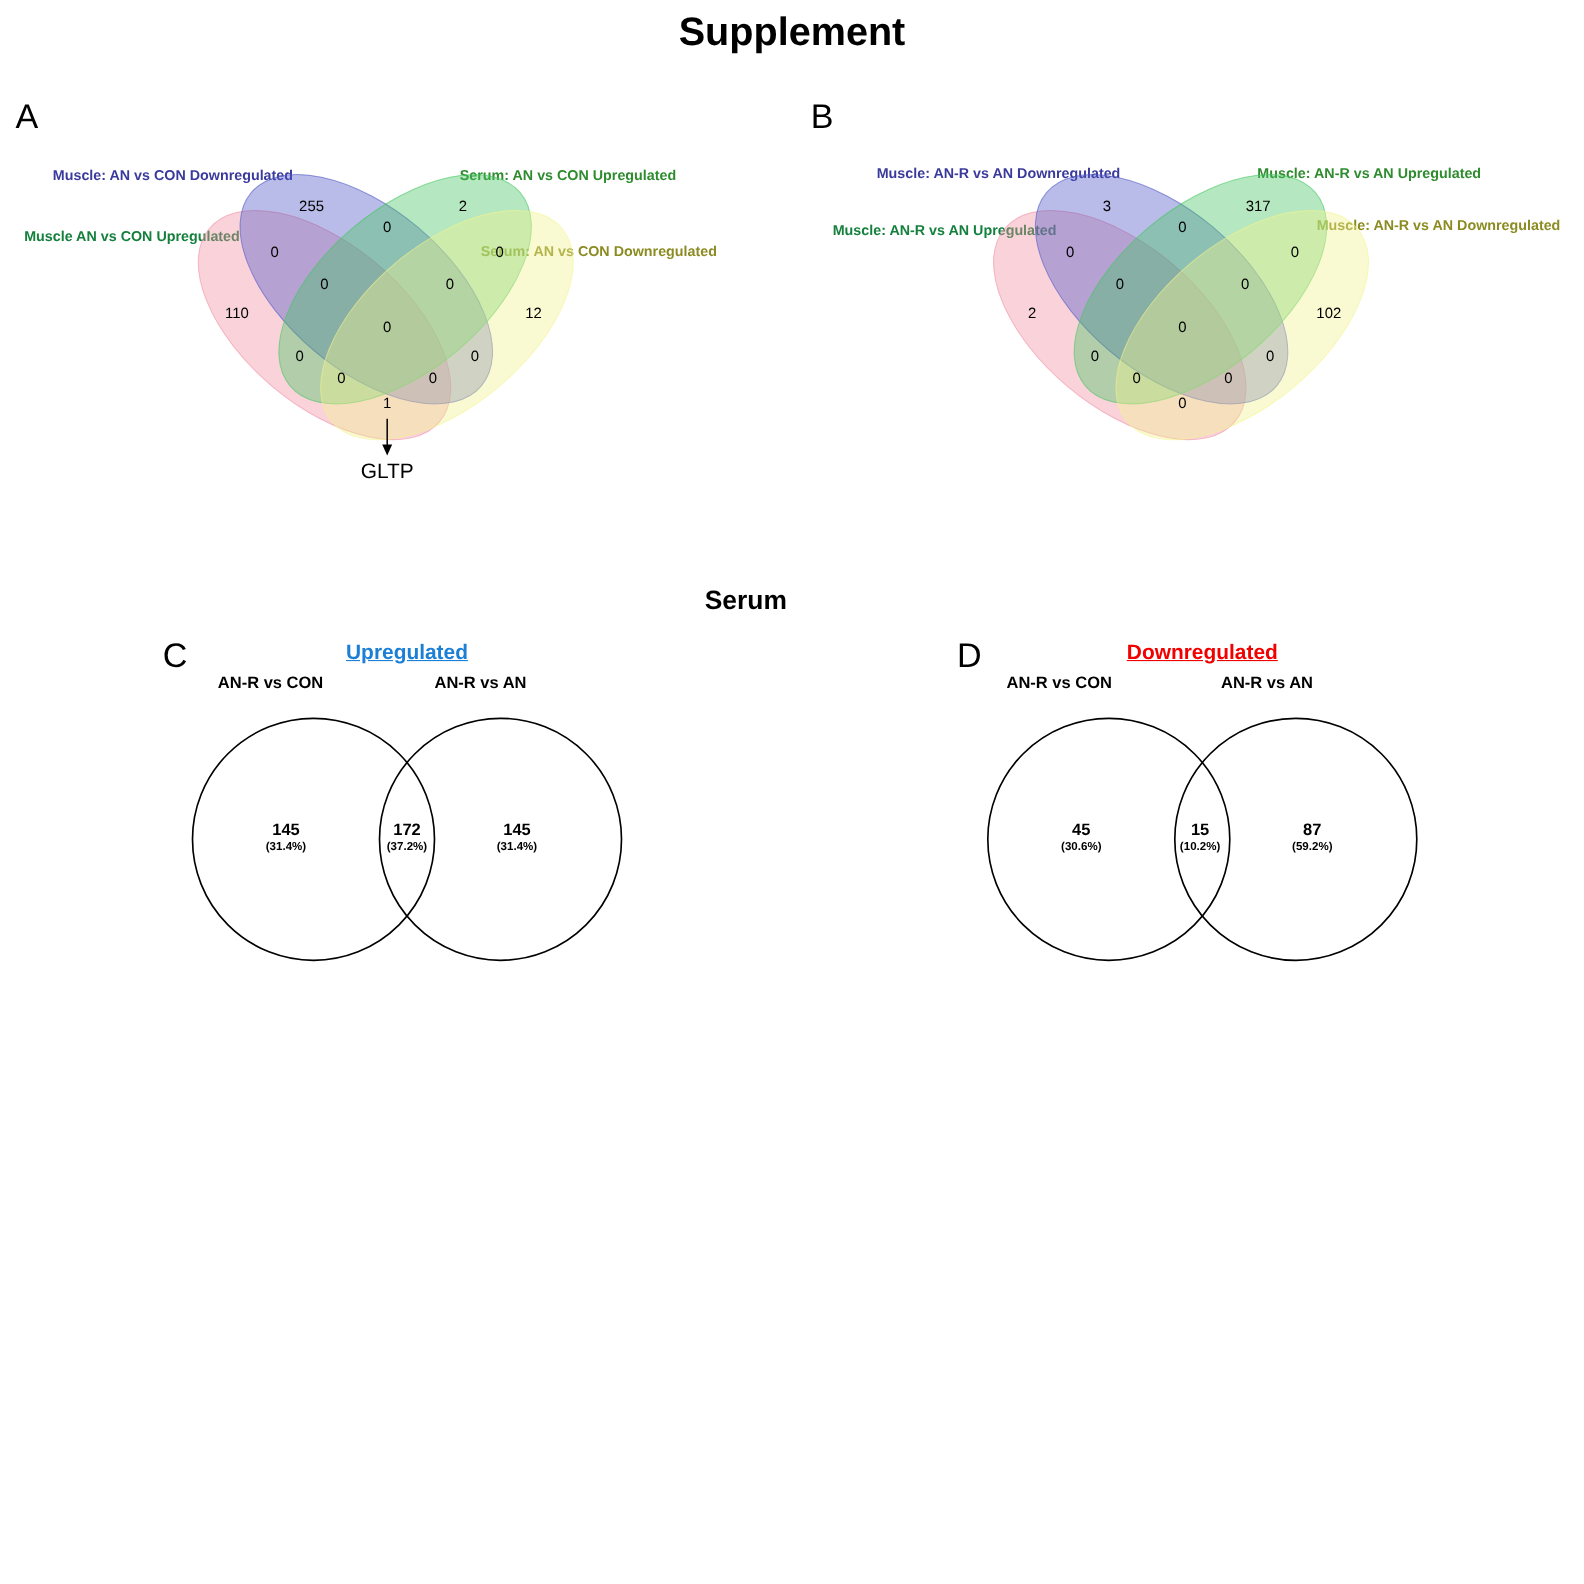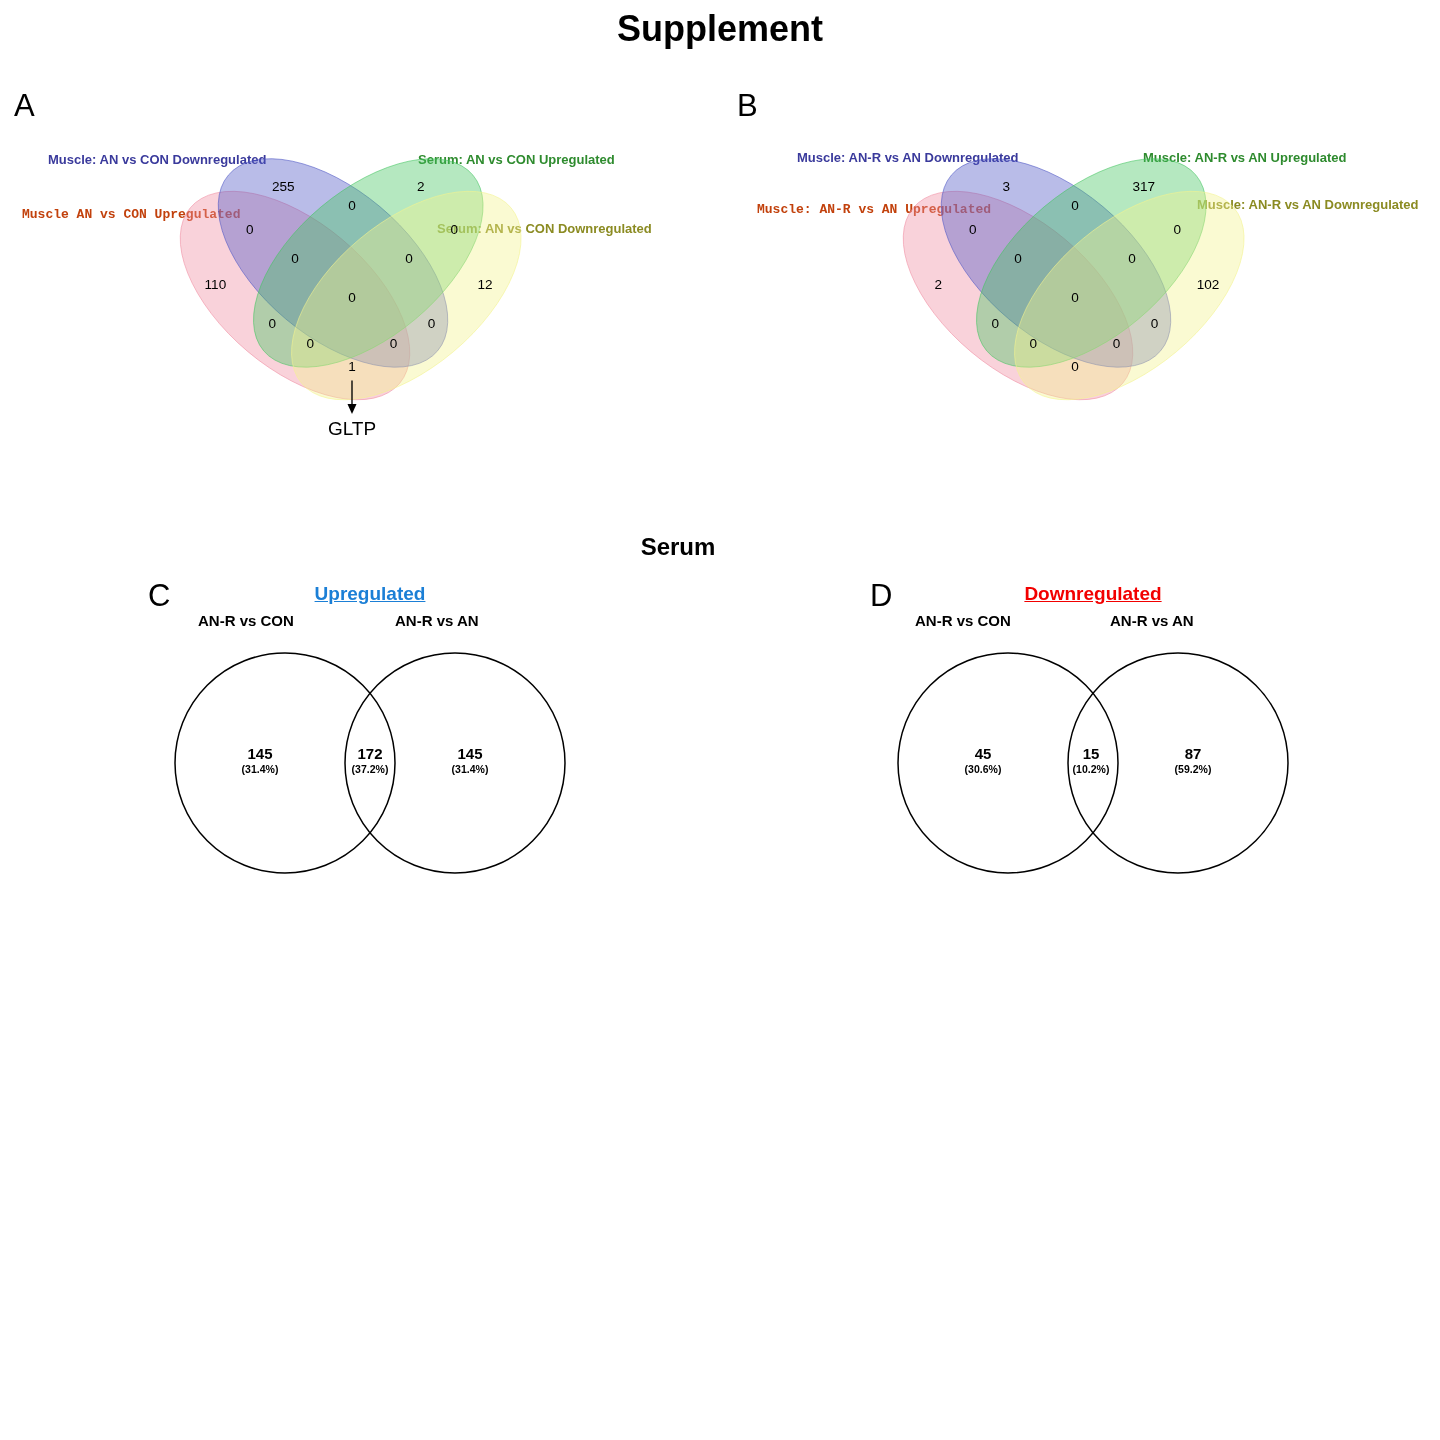--- a/index.html
+++ b/index.html
@@ -20,21 +20,21 @@
   }
   .section-title {
     top: 533px; left: 0; width: 1356px;
     text-align: center;
     font-size: 24px; font-weight: 700;
   }
   .panel-letter { font-size: 31px; font-weight: 400; }
   .set-label { font-size: 13px; font-weight: 700; white-space: nowrap; }
   .lbl-muscle-down { color: #3A3A9C; }
   .lbl-serum-up   { color: #2E8B2E; }
-  .lbl-muscle-up  { color: #c2410c; font-family: Liberation Mono, monospace; }
+  .lbl-muscle-up  { color: #15803d; }
   .lbl-serum-down { color: #8B8B22; }
   .venn-title { text-align: center; font-size: 19px; font-weight: 700; width: 200px; text-decoration: underline; }
   .venn-title.up   { color: #1B7FD6; }
   .venn-title.down { color: #F20000; }
   .pair-label { text-align: left; font-size: 15px; font-weight: 700; width: 150px; white-space: nowrap; }
   svg text { font-family: "Liberation Sans", sans-serif; }
   .vell  { fill-opacity: 0.40; stroke-opacity: 0.6; stroke-width: 1; }
   .vnum  { font-size: 15px; text-anchor: middle; fill: #000; }
   .annot { font-size: 21px; text-anchor: middle; fill: #000; }
   .vcirc { fill: none; stroke: #000; stroke-width: 1.5; }

